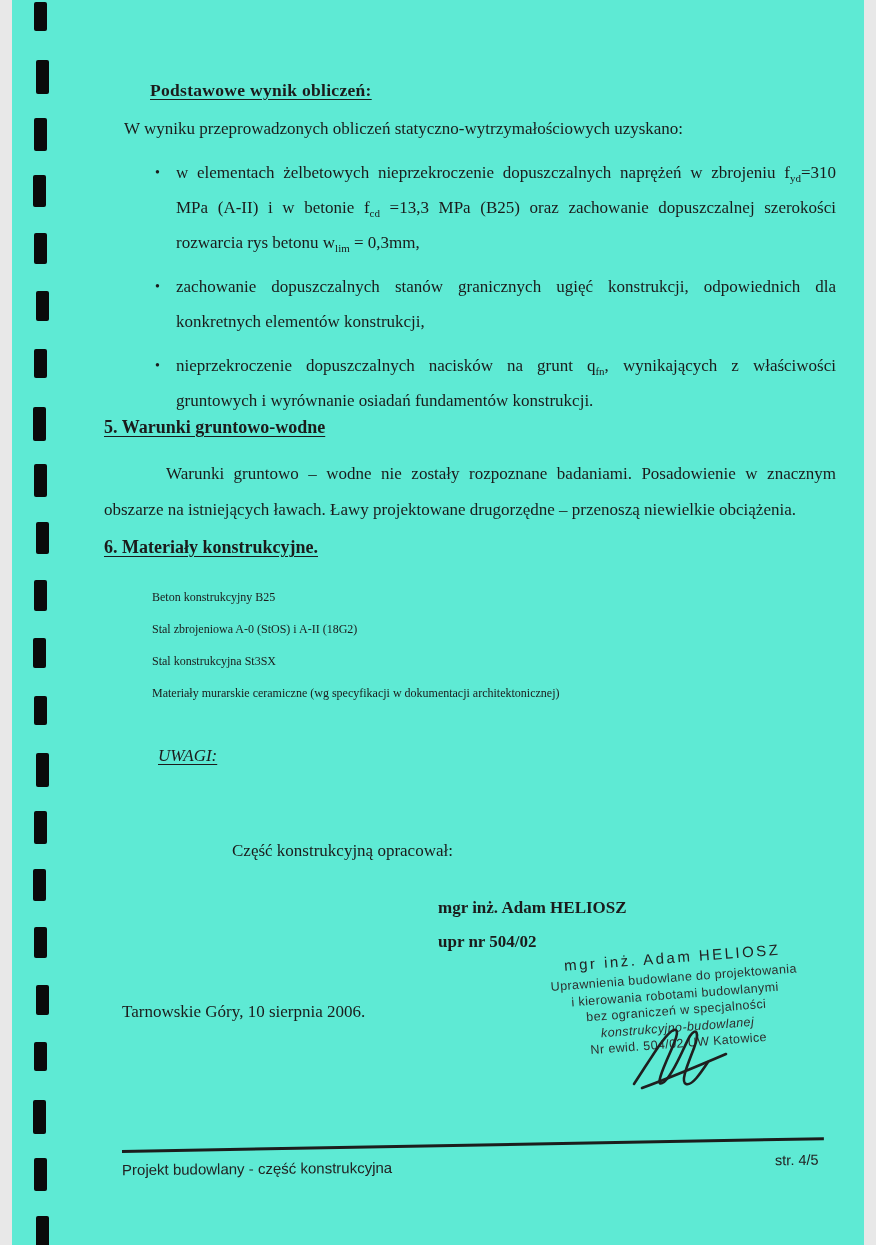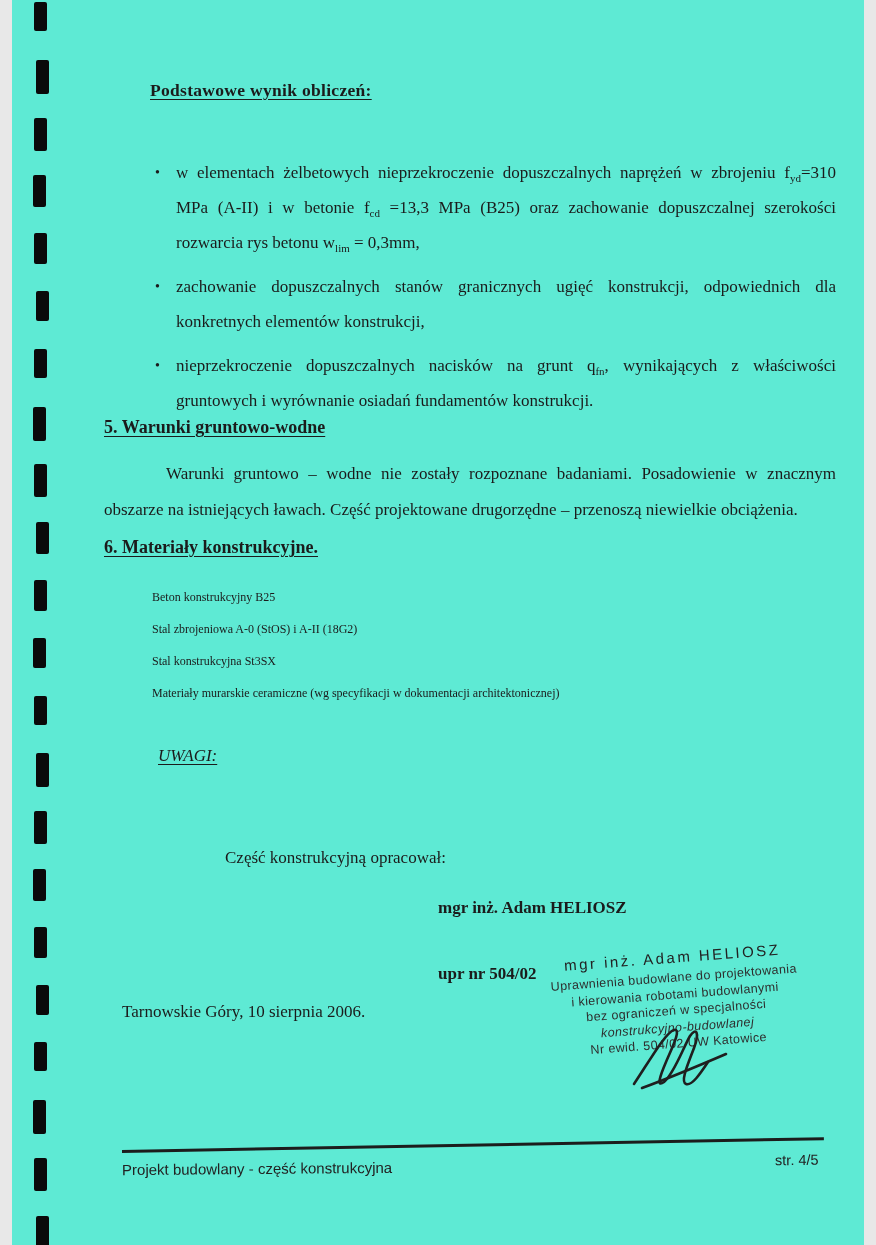--- a/index.html
+++ b/index.html
@@ -25,23 +25,23 @@
   
   .s5-title{left:92px;top:417px;font-size:18px;}
   .s5-body{left:92px;top:456px;width:732px;font-size:17px;line-height:35.5px;
     text-align:justify;text-indent:62px;}
   .s6-title{left:92px;top:537px;font-size:18px;}
   .materials{left:140px;top:581px;list-style:none;margin:0;padding:0;
     font-size:12px;line-height:32px;}
   .uwagi{left:146px;top:746px;font-size:17px;font-style:italic;
     text-decoration:underline;text-underline-offset:3px;}
   .note{left:120px;top:779px;font-size:17px;}
-  .prepared{left:213px;top:841px;font-size:17px;margin-top:7px;}
+  .prepared{left:220px;top:841px;font-size:17px;}
   .eng-name{left:426px;top:898px;font-size:17px;font-weight:bold;}
-  .license{left:426px;top:932px;font-size:17px;font-weight:bold;margin-top:32px;}
+  .license{left:426px;top:932px;font-size:17px;font-weight:bold;}
   .date{left:110px;top:1002px;font-size:17px;}
   
   .stamp{left:510px;top:960px;width:300px;transform:rotate(-4.3deg);
     transform-origin:left top;font-family:"Liberation Sans", sans-serif;
     color:#2e2e2e;text-align:center;}
   .stamp-l1{font-size:15px;letter-spacing:2.5px;margin-bottom:4px;color:#222;}
   .stamp-ln{font-size:12.5px;line-height:16.5px;letter-spacing:.4px;}
   .stamp-italic{font-style:italic;}
   .signature{left:616px;top:1022px;}
   
@@ -77,35 +77,36 @@
       <div class="hole" style="top: 926.8px; left: 2px; height: 31px;"></div>
       <div class="hole" style="top: 984.6px; left: 4px; height: 30px;"></div>
       <div class="hole" style="top: 1042.4px; left: 2px; height: 29px;"></div>
       <div class="hole" style="top: 1100.2px; left: 1px; height: 34px;"></div>
       <div class="hole" style="top: 1158px; left: 2px; height: 33px;"></div>
       <div class="hole" style="top: 1215.8px; left: 4px; height: 32px;"></div>
     </div>
 
   <div class="abs results-heading h-underline">Podstawowe wynik obliczeń:</div>
 
+  <div class="abs intro">W wyniku przeprowadzonych obliczeń statyczno-wytrzymałościowych uzyskano:</div>
 
   <ul class="abs bullets">
     <li>
       <span class="marker">•</span><span>w elementach żelbetowych nieprzekroczenie dopuszczalnych naprężeń w zbrojeniu f</span><sub>yd</sub><span>=310 MPa (A-II) i w betonie f</span><sub>cd</sub><span> =13,3 MPa (B25) oraz zachowanie dopuszczalnej szerokości rozwarcia rys betonu w</span><sub>lim</sub><span> = 0,3mm,</span>
     </li>
     <li>
       <span class="marker">•</span><span>zachowanie dopuszczalnych stanów granicznych ugięć konstrukcji, odpowiednich dla konkretnych elementów konstrukcji,</span>
     </li>
     <li>
       <span class="marker">•</span><span>nieprzekroczenie dopuszczalnych nacisków na grunt q</span><sub>fn</sub><span>, wynikających z właściwości gruntowych i wyrównanie osiadań fundamentów konstrukcji.</span>
     </li>
   </ul>
 
   <div class="abs s5-title h-underline">5. Warunki gruntowo-wodne</div>
-  <div class="abs s5-body">Warunki gruntowo – wodne nie zostały rozpoznane badaniami. Posadowienie w znacznym obszarze na istniejących ławach. Część projektowane drugorzędne – przenoszą niewielkie obciążenia.</div>
+  <div class="abs s5-body">Warunki gruntowo – wodne nie zostały rozpoznane badaniami. Posadowienie w znacznym obszarze na istniejących ławach. Ławy projektowane drugorzędne – przenoszą niewielkie obciążenia.</div>
 
   <div class="abs s6-title h-underline">6. Materiały konstrukcyjne.</div>
 
   <ul class="abs materials">
     <li>Beton konstrukcyjny B25</li>
     <li>Stal zbrojeniowa A-0 (StOS) i A-II (18G2)</li>
     <li>Stal konstrukcyjna St3SX</li>
     <li>Materiały murarskie ceramiczne (wg specyfikacji w dokumentacji architektonicznej)</li>
   </ul>
 

